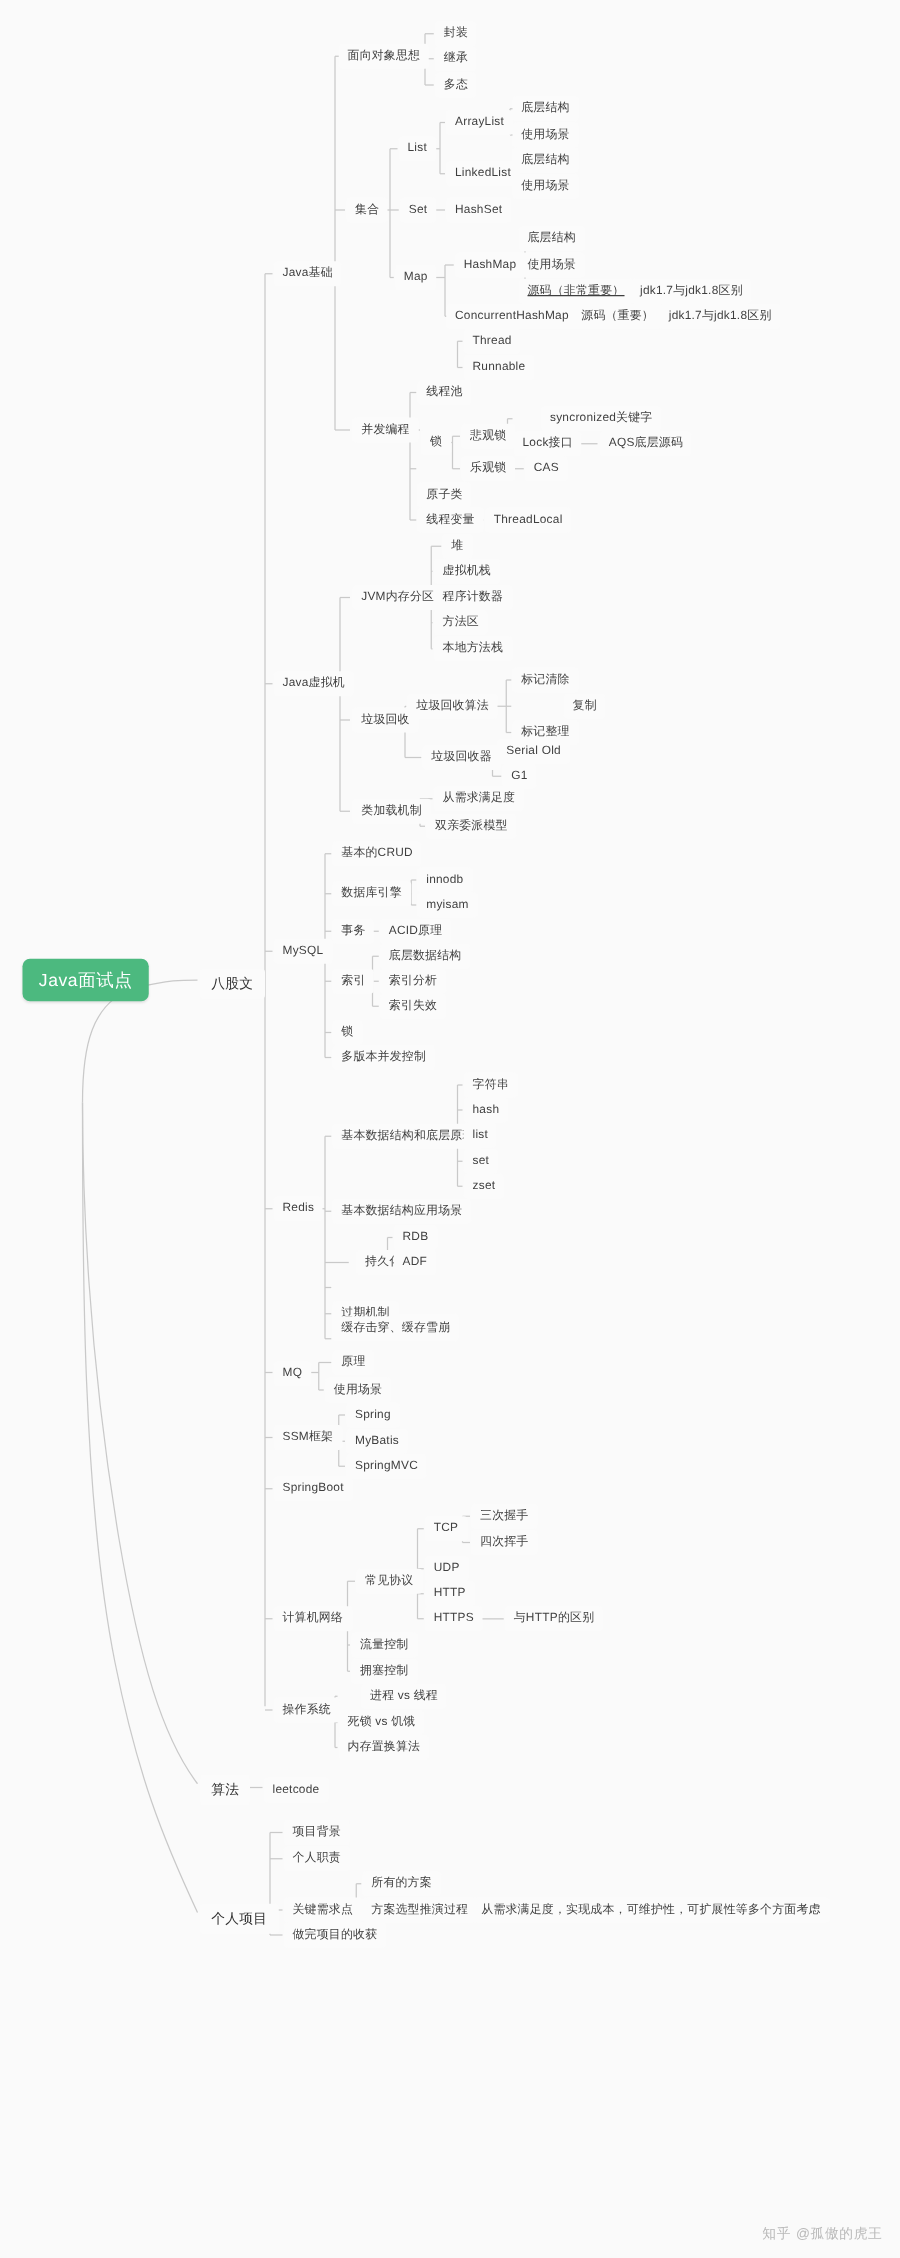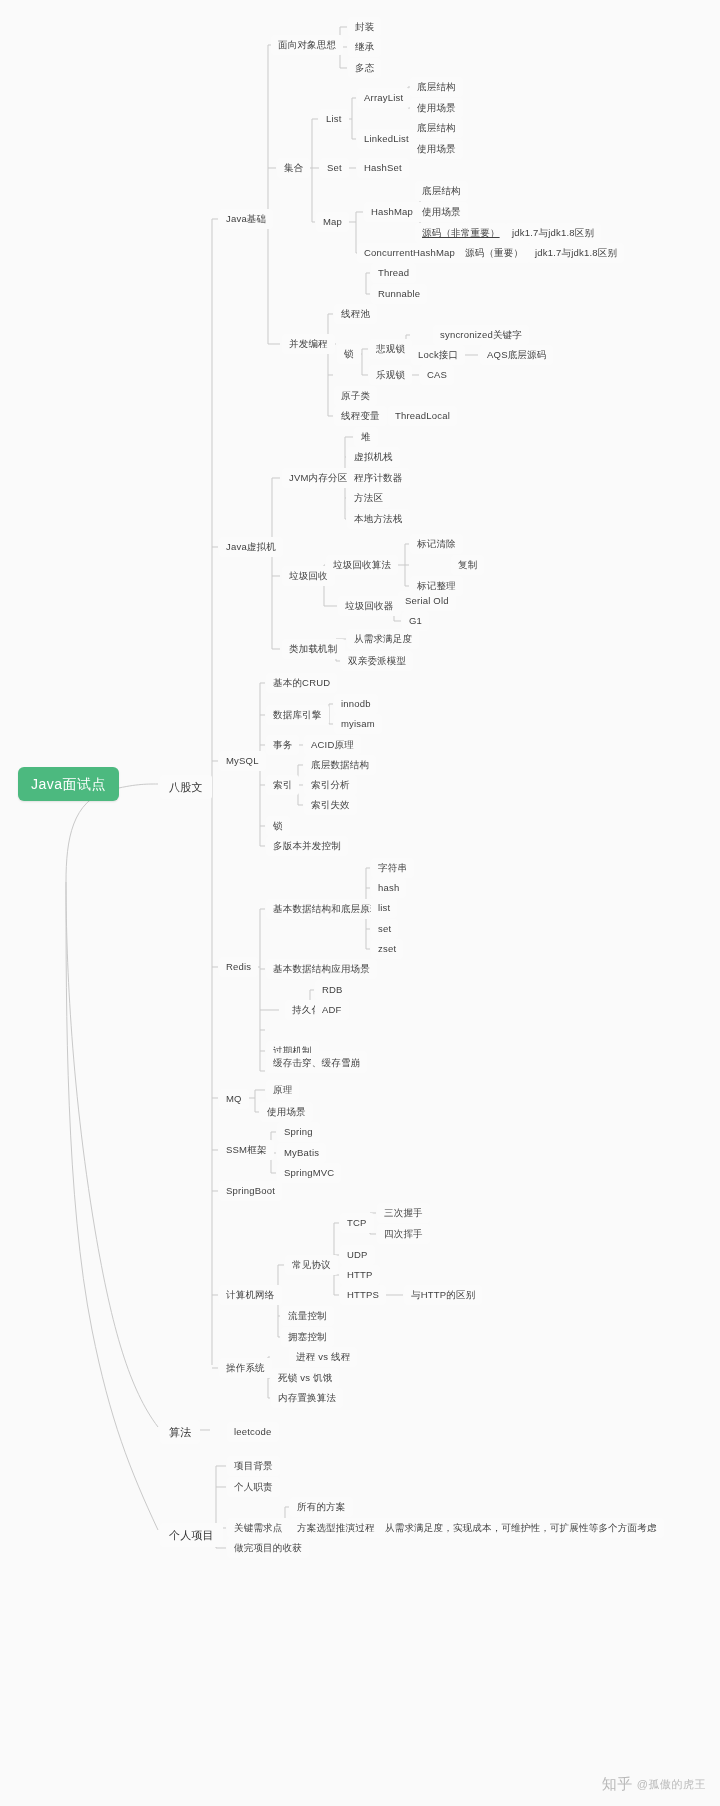--- a/index.html
+++ b/index.html
@@ -32,21 +32,21 @@
     border-radius:6px;
     box-shadow:0 1px 2px rgba(0,0,0,.10);
     letter-spacing:.5px;
   }
   .l1{font-size:11px;line-height:14px;padding:5px 9px;color:#333;}
   .watermark{
     position:absolute;right:14px;bottom:12px;
     font-size:11px;color:#b9b9b9;letter-spacing:.5px;
     display:flex;align-items:center;gap:4px;
   }
-  .wm-logo{font-size:15px;color:#b9b9b9;}
+  .wm-logo{font-size:11px;color:#b9b9b9;}
 </style>
 </head>
 <body>
 
 <div id="canvas">
   <svg class="links" viewBox="0 0 720 1806">
     <g fill="none" stroke="#c9c9c9" stroke-width="1">
 
       <path d="M66 882 C 66 1010, 66 1200, 92 1330 C 110 1420, 130 1470, 158 1530"></path>
       <path d="M66 882 C 66 950, 70 1080, 95 1230 C 112 1330, 130 1390, 158 1427"></path>
@@ -378,21 +378,21 @@
       <div class="node" style="left: 377px; top: 1224px;">四次挥手</div>
       <div class="node" style="left: 340px; top: 1245px;">UDP</div>
       <div class="node" style="left: 340px; top: 1265px;">HTTP</div>
       <div class="node" style="left: 340px; top: 1285px;">HTTPS</div>
       <div class="node" style="left: 404px; top: 1285px;">与HTTP的区别</div>
       <div class="node" style="left: 281px; top: 1306px;">流量控制</div>
       <div class="node" style="left: 281px; top: 1327px;">拥塞控制</div>
       <div class="node" style="left: 289px; top: 1347px;">进程 vs 线程</div>
       <div class="node" style="left: 271px; top: 1368px;">死锁 vs 饥饿</div>
       <div class="node" style="left: 271px; top: 1388px;">内存置换算法</div>
-      <div class="node" style="left: 211px; top: 1422px; margin-left: 16px;">leetcode</div>
+      <div class="node" style="left: 211px; top: 1422px;">leetcode</div>
       <div class="node" style="left: 227px; top: 1456px;">项目背景</div>
       <div class="node" style="left: 227px; top: 1477px;">个人职责</div>
       <div class="node" style="left: 227px; top: 1518px;">关键需求点</div>
       <div class="node" style="left: 290px; top: 1497px;">所有的方案</div>
       <div class="node" style="left: 290px; top: 1518px;">方案选型推演过程</div>
       <div class="node" style="left: 378px; top: 1518px;">从需求满足度，实现成本，可维护性，可扩展性等多个方面考虑</div>
       <div class="node" style="left: 227px; top: 1538px;">做完项目的收获</div>
     </div>
 </div>
 

